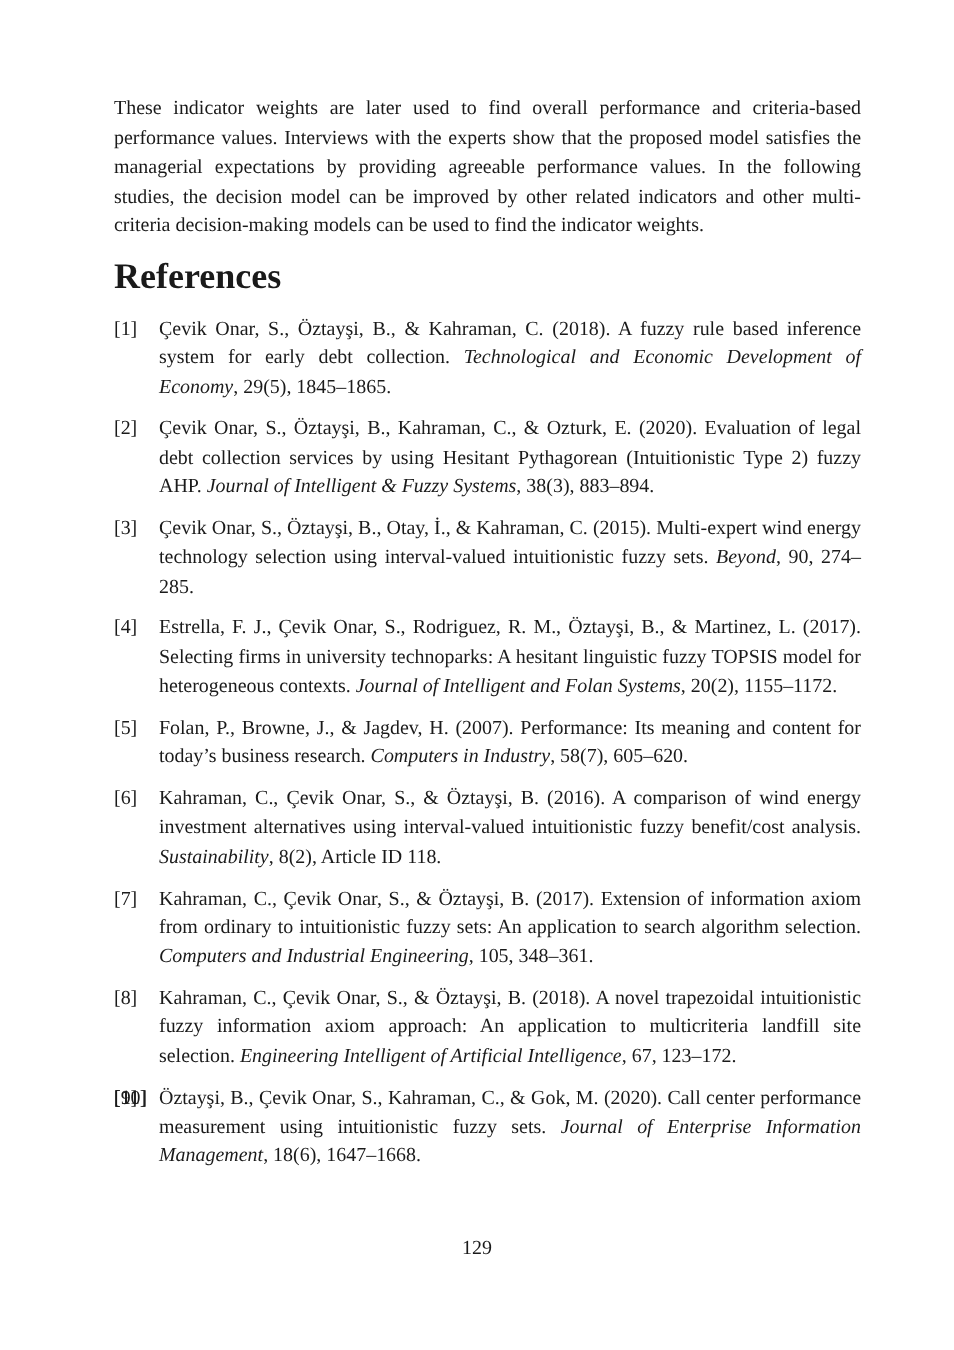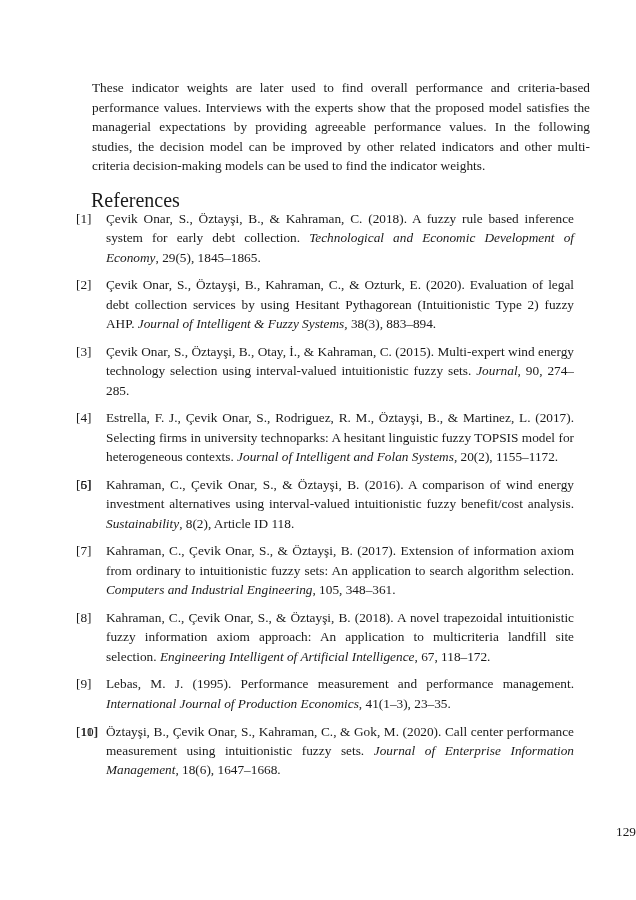--- a/index.html
+++ b/index.html
@@ -4,83 +4,83 @@
   <style>
     html, body { margin: 0; padding: 0; background: #ffffff; }
     body { width: 636px; height: 900px; position: relative; overflow: hidden; }
     .page {
       position: absolute; left: 0; top: 0; width: 636px; height: 900px;
       background: #fff; color: #1a1a1a;
       font-family: "Liberation Serif", "DejaVu Serif", serif;
     }
     .para {
       position: absolute; left: 76px; top: 62px; width: 498px;
-      font-size: 13.3px; line-height: 19.6px; text-align: justify; margin: 16px;
+      font-size: 13.3px; line-height: 19.6px; text-align: justify; margin: 0;
     }
     .heading {
-      position: absolute; left: 76px; top: 173px; margin: 15px;
-      font-size: 20px; font-weight: normal; line-height: 24px;
+      position: absolute; left: 76px; top: 173px; margin: 0;
+      font-size: 24px; font-weight: bold; line-height: 24px;
     }
     .refs {
       position: absolute; left: 76px; top: 209px; width: 498px;
       margin: 0; padding: 0; list-style: none;
     }
     .ref {
       position: relative; padding-left: 30px; margin-bottom: 8.6px;
       font-size: 13.3px; line-height: 19.3px; text-align: justify;
     }
     .ref-label { position: absolute; left: 0; top: 0; }
     .ref-body i { font-style: italic; }
     .page-number {
       position: absolute; left: 0; width: 636px; top: 824px;
-      text-align: right; font-size: 13.3px; line-height: 16px;
+      text-align: center; font-size: 13.3px; line-height: 16px;
     }
   </style>
 </head>
 <body>
 
 <div class="page">
   <p class="para">These indicator weights are later used to find overall performance and criteria-based performance values. Interviews with the experts show that the proposed model satisfies the managerial expectations by providing agreeable performance values. In the following studies, the decision model can be improved by other related indicators and other multi-criteria decision-making models can be used to find the indicator weights.</p>
   <h2 class="heading">References</h2>
 
   <ol class="refs">
     <li class="ref">
       <span class="ref-label">[1]</span>
       <span class="ref-body"><span>Çevik Onar, S., Öztayşi, B., &amp; Kahraman, C. (2018). A fuzzy rule based inference system for early debt collection. </span><i>Technological and Economic Development of Economy</i><span>, 29(5), 1845–1865.</span></span>
     </li>
     <li class="ref">
       <span class="ref-label">[2]</span>
       <span class="ref-body"><span>Çevik Onar, S., Öztayşi, B., Kahraman, C., &amp; Ozturk, E. (2020). Evaluation of legal debt collection services by using Hesitant Pythagorean (Intuitionistic Type 2) fuzzy AHP. </span><i>Journal of Intelligent &amp; Fuzzy Systems</i><span>, 38(3), 883–894.</span></span>
     </li>
     <li class="ref">
       <span class="ref-label">[3]</span>
-      <span class="ref-body"><span>Çevik Onar, S., Öztayşi, B., Otay, İ., &amp; Kahraman, C. (2015). Multi-expert wind energy technology selection using interval-valued intuitionistic fuzzy sets. </span><i>Journal</i><span>, 90, 274–285.</span></span>
+      <span class="ref-body"><span>Çevik Onar, S., Öztayşi, B., Otay, İ., &amp; Kahraman, C. (2015). Multi-expert wind energy technology selection using interval-valued intuitionistic fuzzy sets. </span><i>Beyond</i><span>, 90, 274–285.</span></span>
     </li>
     <li class="ref">
       <span class="ref-label">[4]</span>
       <span class="ref-body"><span>Estrella, F. J., Çevik Onar, S., Rodriguez, R. M., Öztayşi, B., &amp; Martinez, L. (2017). Selecting firms in university technoparks: A hesitant linguistic fuzzy TOPSIS model for heterogeneous contexts. </span><i>Journal of Intelligent and Folan Systems</i><span>, 20(2), 1155–1172.</span></span>
     </li>
     <li class="ref">
       <span class="ref-label">[5]</span>
+      <span class="ref-body"><span>Folan, P., Browne, J., &amp; Jagdev, H. (2007). Performance: Its meaning and content for today’s business research. </span><i>Computers in Industry</i><span>, 58(7), 605–620.</span></span>
     </li>
     <li class="ref">
       <span class="ref-label">[6]</span>
       <span class="ref-body"><span>Kahraman, C., Çevik Onar, S., &amp; Öztayşi, B. (2016). A comparison of wind energy investment alternatives using interval-valued intuitionistic fuzzy benefit/cost analysis. </span><i>Sustainability</i><span>, 8(2), Article ID 118.</span></span>
     </li>
     <li class="ref">
       <span class="ref-label">[7]</span>
       <span class="ref-body"><span>Kahraman, C., Çevik Onar, S., &amp; Öztayşi, B. (2017). Extension of information axiom from ordinary to intuitionistic fuzzy sets: An application to search algorithm selection. </span><i>Computers and Industrial Engineering</i><span>, 105, 348–361.</span></span>
     </li>
     <li class="ref">
       <span class="ref-label">[8]</span>
-      <span class="ref-body"><span>Kahraman, C., Çevik Onar, S., &amp; Öztayşi, B. (2018). A novel trapezoidal intuitionistic fuzzy information axiom approach: An application to multicriteria landfill site selection. </span><i>Engineering Intelligent of Artificial Intelligence</i><span>, 67, 118–172.</span></span>
+      <span class="ref-body"><span>Kahraman, C., Çevik Onar, S., &amp; Öztayşi, B. (2018). A novel trapezoidal intuitionistic fuzzy information axiom approach: An application to multicriteria landfill site selection. </span><i>Engineering Intelligent of Artificial Intelligence</i><span>, 67, 123–172.</span></span>
     </li>
     <li class="ref">
       <span class="ref-label">[9]</span>
-      <span class="ref-body"><span>Lebas, M. J. (1995). Performance measurement and performance management. </span><i>International Journal of Production Economics</i><span>, 41(1–3), 23–35.</span></span>
     </li>
     <li class="ref">
       <span class="ref-label">[10]</span>
     </li>
     <li class="ref">
       <span class="ref-label">[11]</span>
       <span class="ref-body"><span>Öztayşi, B., Çevik Onar, S., Kahraman, C., &amp; Gok, M. (2020). Call center performance measurement using intuitionistic fuzzy sets. </span><i>Journal of Enterprise Information Management</i><span>, 18(6), 1647–1668.</span></span>
     </li>
   </ol>
 

